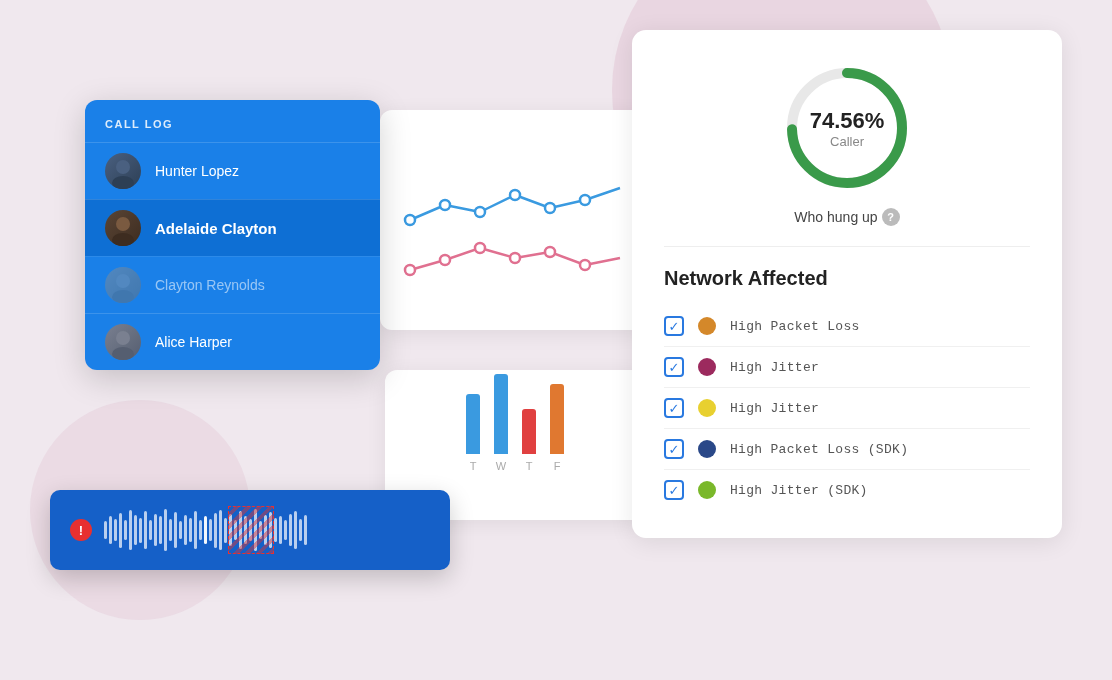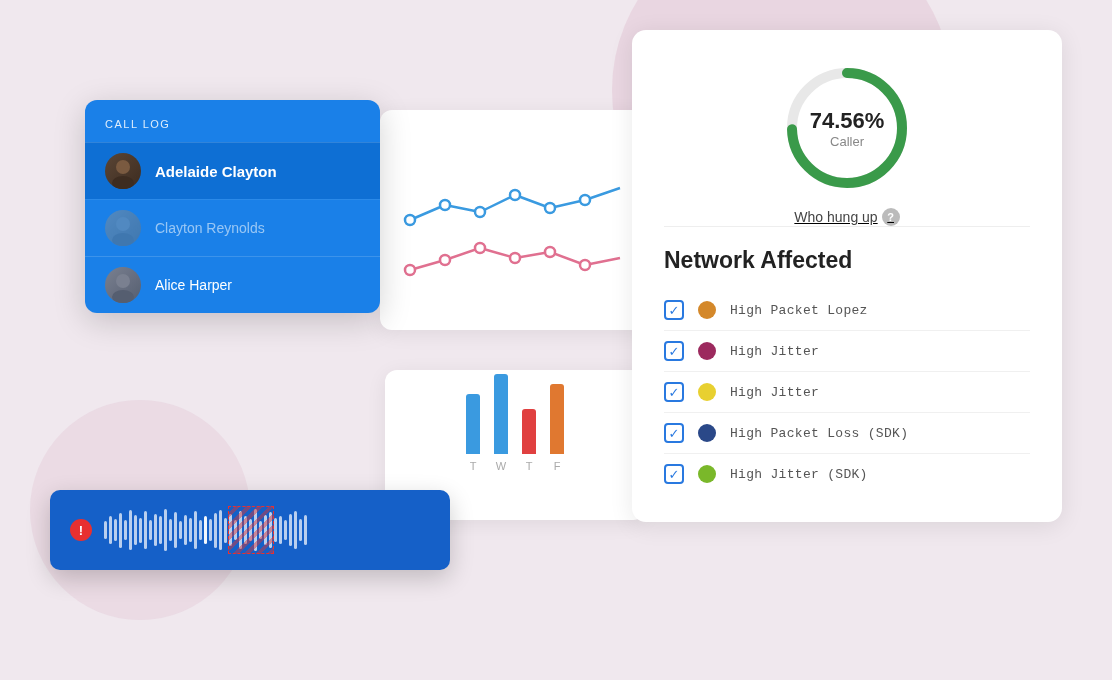--- a/index.html
+++ b/index.html
@@ -40,21 +40,21 @@
       width: 295px;
       background: #1a80e8;
       border-radius: 12px;
       overflow: hidden;
       box-shadow: 0 8px 32px rgba(0,0,0,0.18);
     }
     .call-log-header {
       padding: 18px 20px 12px;
       color: #ffffff;
       font-size: 11px;
-      font-weight: 400;
+      font-weight: 700;
       letter-spacing: 1.5px;
       text-transform: uppercase;
       opacity: 0.85;
     }
     .call-log-item {
       display: flex;
       align-items: center;
       padding: 10px 20px;
       border-top: 1px solid rgba(255,255,255,0.15);
       cursor: pointer;
@@ -185,22 +185,22 @@
       box-shadow: 0 4px 24px rgba(0,0,0,0.09);
       padding: 28px 32px;
     }
 
     
     .gauge-section {
       display: flex;
       flex-direction: column;
       align-items: center;
       margin-bottom: 20px;
+      padding-bottom: 20px;
       border-bottom: 1px solid #eee;
-      text-decoration: underline;
     }
     .gauge-container {
       position: relative;
       width: 140px;
       height: 140px;
       margin-bottom: 10px;
     }
     .gauge-svg {
       width: 140px;
       height: 140px;
@@ -239,21 +239,21 @@
       font-size: 11px;
       font-weight: 700;
       display: flex;
       align-items: center;
       justify-content: center;
       cursor: pointer;
     }
 
     
     .network-title {
-      font-size: 23px;
+      font-size: 20px;
       font-weight: 700;
       color: #222;
       margin-bottom: 16px;
     }
     .network-item {
       display: flex;
       align-items: center;
       padding: 10px 0;
       border-bottom: 1px solid #f0f0f0;
     }
@@ -371,20 +371,29 @@
       <div class="bar" style="height:70px; background:#e07830;"></div>
       <span class="bar-label">F</span>
     </div>
   </div>
 </div>
 
 <div class="call-log-panel">
   <div class="call-log-header">CALL LOG</div>
 
 
+  <div class="call-log-item">
+    <div class="avatar avatar-hunter">
+      <svg viewBox="0 0 36 36" width="36" height="36">
+          <circle cx="18" cy="14" r="7" fill="#4a6080"></circle>
+          <ellipse cx="18" cy="30" rx="11" ry="7" fill="#2d3f55"></ellipse>
+        </svg>
+    </div>
+    <span class="call-log-name">Hunter Lopez</span>
+  </div>
 
   <div class="call-log-item active">
     <div class="avatar avatar-adelaide">
       <svg viewBox="0 0 36 36" width="36" height="36">
           <circle cx="18" cy="14" r="7" fill="#7a5a40"></circle>
           <ellipse cx="18" cy="30" rx="11" ry="7" fill="#3d2c20"></ellipse>
         </svg>
     </div>
     <span class="call-log-name">Adelaide Clayton</span>
   </div>
@@ -481,21 +490,21 @@
     </div>
   </div>
 
   <div class="network-title">Network Affected</div>
 
   <div class="network-item">
     <div class="checkbox-icon">
       <span class="checkmark">✓</span>
     </div>
     <div class="color-dot" style="background:#d4882a;"></div>
-    <span class="network-label">High  Packet  Lopez</span>
+    <span class="network-label">High  Packet  Loss</span>
   </div>
 
   <div class="network-item">
     <div class="checkbox-icon">
       <span class="checkmark">✓</span>
     </div>
     <div class="color-dot" style="background:#9c2a5e;"></div>
     <span class="network-label">High  Jitter</span>
   </div>
 

